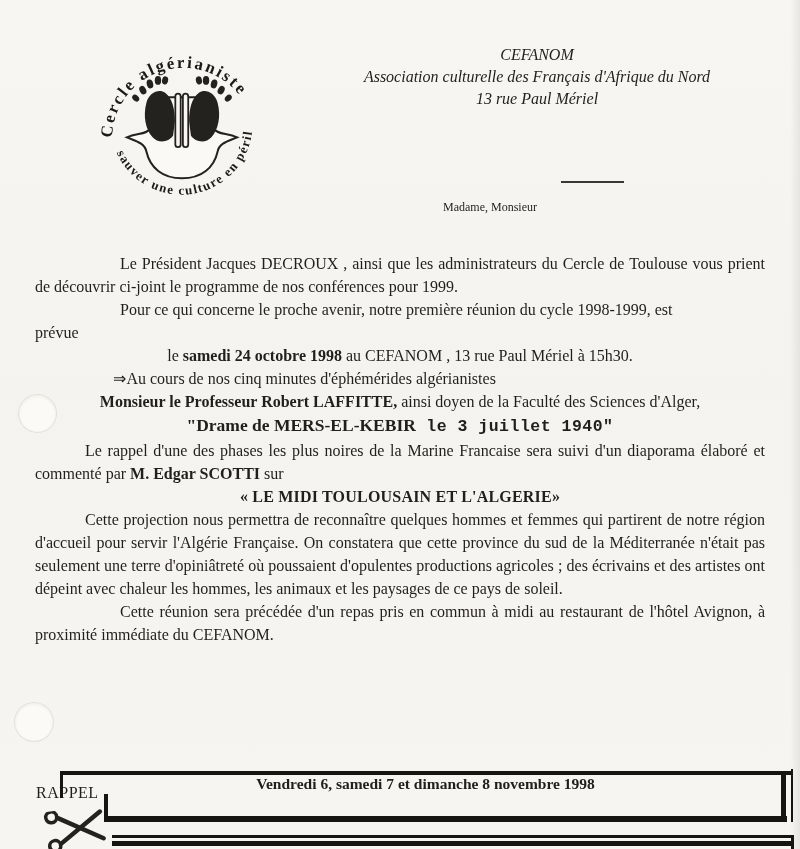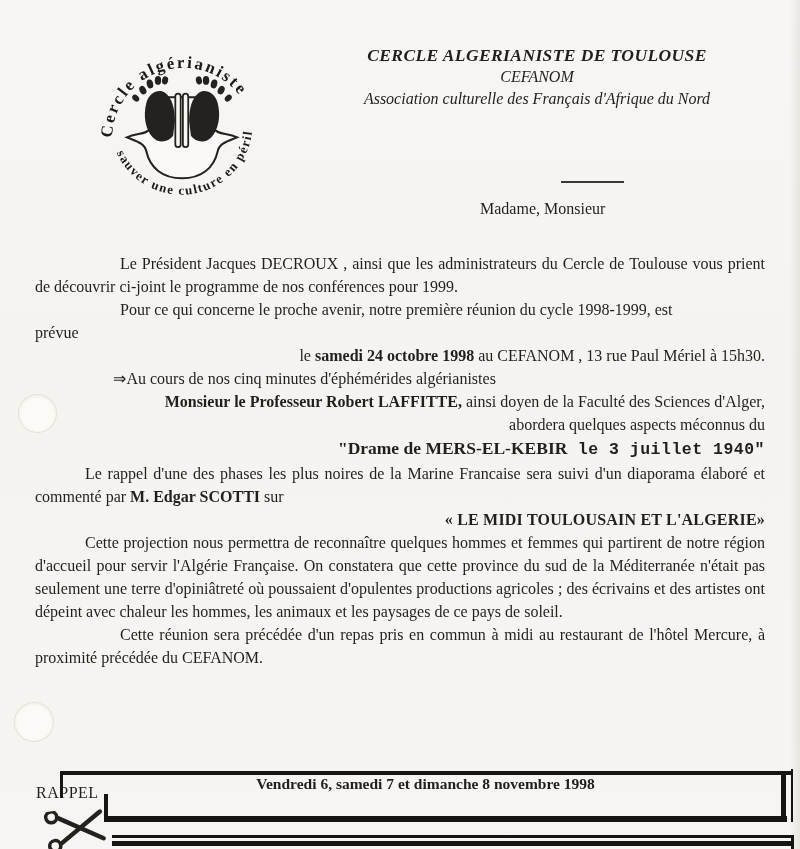--- a/index.html
+++ b/index.html
@@ -17,29 +17,29 @@
   .hole2{left:15px;top:703px;width:38px;height:38px;}
 
   
   .logo{position:absolute;left:93px;top:43px;width:178px;height:178px;}
 
   
   .head{position:absolute;left:303px;top:44px;width:468px;text-align:center;
     font-style:italic;font-size:16px;line-height:22px;}
   .head .title{font-weight:bold;font-size:17.5px;letter-spacing:.4px;}
   .sep{position:absolute;left:561px;top:181px;width:63px;height:2px;background:#3a3835;}
-  .salutation{position:absolute;left:443px;top:200px;font-size:16px;margin-left:37px;}
+  .salutation{position:absolute;left:443px;top:200px;font-size:12px;}
 
   
   .flow{position:absolute;left:35px;top:252px;width:730px;font-size:16px;line-height:23px;}
   .flow p{margin:0;}
   .just{text-align:justify;}
   .ind85{text-indent:85px;}
   .ind50{text-indent:50px;}
-  .center{text-align:right;}
+  .center{text-align:center;}
   .b{font-weight:bold;}
   .mt22{margin-top:22px;} .mt9{margin-top:9px;} .mt17{margin-top:17px;}
   .mt13{margin-top:13px;} .mt21{margin-top:21px;}
   .arrow-line{padding-left:78px;}
   .drame{font-size:17.5px;line-height:24px;}
   .mono{font-family:"Liberation Mono", monospace;font-weight:bold;letter-spacing:.5px;font-size:16.5px;}
   .midi{font-weight:bold;letter-spacing:.2px;}
 
   .rappel{position:absolute;left:36px;top:744px;font-size:16px;letter-spacing:.5px;margin-top:40px;}
 
@@ -106,47 +106,46 @@
       <ellipse cx="73" cy="42" rx="3.6" ry="5" fill="#24221e"></ellipse>
       <ellipse cx="81" cy="42" rx="3.4" ry="4.6" transform="rotate(12,81,42)" fill="#24221e"></ellipse>
       <ellipse cx="48" cy="62" rx="3.2" ry="4.4" transform="rotate(-48,48,62)" fill="#24221e"></ellipse>
     </g>
     <rect x="92.5" y="57" width="6" height="60" rx="3" fill="#f8f7f3" stroke="#24221e" stroke-width="2"></rect>
     <rect x="101" y="57" width="6" height="60" rx="3" fill="#f8f7f3" stroke="#24221e" stroke-width="2"></rect>
   </g>
 </svg>
 
 <div class="head">
-  <div class="title">CERCLE ALGERIANISTE DE TOULOUSE</div>
   <div>CEFANOM</div>
   <div>Association culturelle des Français d'Afrique du Nord</div>
+  <div>13 rue Paul Mériel</div>
 </div>
 <div class="sep"></div>
 <div class="salutation">Madame, Monsieur</div>
 
 <div class="flow">
   <p class="just ind85">Le Président Jacques DECROUX , ainsi que les administrateurs du Cercle de Toulouse vous prient de découvrir ci-joint le programme de nos conférences pour 1999.</p>
 
   <p class="just ind85 mt22">Pour ce qui concerne le proche avenir, notre première réunion du cycle 1998-1999, est</p>
   <p>prévue</p>
 
   <p class="center mt9"><span>le </span><span class="b">samedi 24 octobre 1998</span><span> au CEFANOM , 13 rue Paul Mériel à 15h30.</span></p>
 
   <p class="arrow-line mt17">⇒Au cours de nos cinq minutes d'éphémérides algérianistes</p>
   <p class="center"><span class="b">Monsieur le Professeur Robert LAFFITTE,</span><span> ainsi doyen de la Faculté des Sciences d'Alger,</span></p>
-  <p class="center">abordera quelques aspects méconnus  du</p>
   <p class="center drame"><span class="b">"Drame de MERS-EL-KEBIR</span><span class="mono"> le 3 juillet 1940"</span></p>
 
   <p class="just ind50 mt13"><span>Le rappel d'une des phases les plus noires  de la Marine Francaise sera suivi  d'un diaporama élaboré et commenté par </span><span class="b">M. Edgar SCOTTI</span><span> sur</span></p>
 
   <p class="center midi mt9">« LE MIDI TOULOUSAIN ET L'ALGERIE»</p>
 
   <p class="just ind50">Cette projection  nous permettra de reconnaître quelques hommes et femmes qui partirent  de notre région d'accueil pour servir l'Algérie Française. On constatera que cette province du sud de la Méditerranée n'était pas seulement  une terre d'opiniâtreté où poussaient  d'opulentes productions agricoles ; des écrivains et des artistes ont dépeint avec chaleur les hommes, les animaux et les paysages de ce pays de soleil.</p>
 
-  <p class="just ind85 mt21">Cette réunion sera précédée d'un repas pris en commun à midi  au restaurant de l'hôtel Mercure, à proximité précédée du CEFANOM.</p>
+  <p class="just ind85 mt21">Cette réunion sera précédée d'un repas pris en commun à midi  au restaurant de l'hôtel Avignon, à proximité immédiate du CEFANOM.</p>
 </div>
 
 <div class="rappel">RAPPEL</div>
 
 <div class="rbox">
   <div class="bar rb-top"></div>
   <div class="bar rb-left-outer"></div>
   <div class="bar rb-left-inner"></div>
   <div class="bar rb-bottom"></div>
   <div class="bar rb-right"></div>

